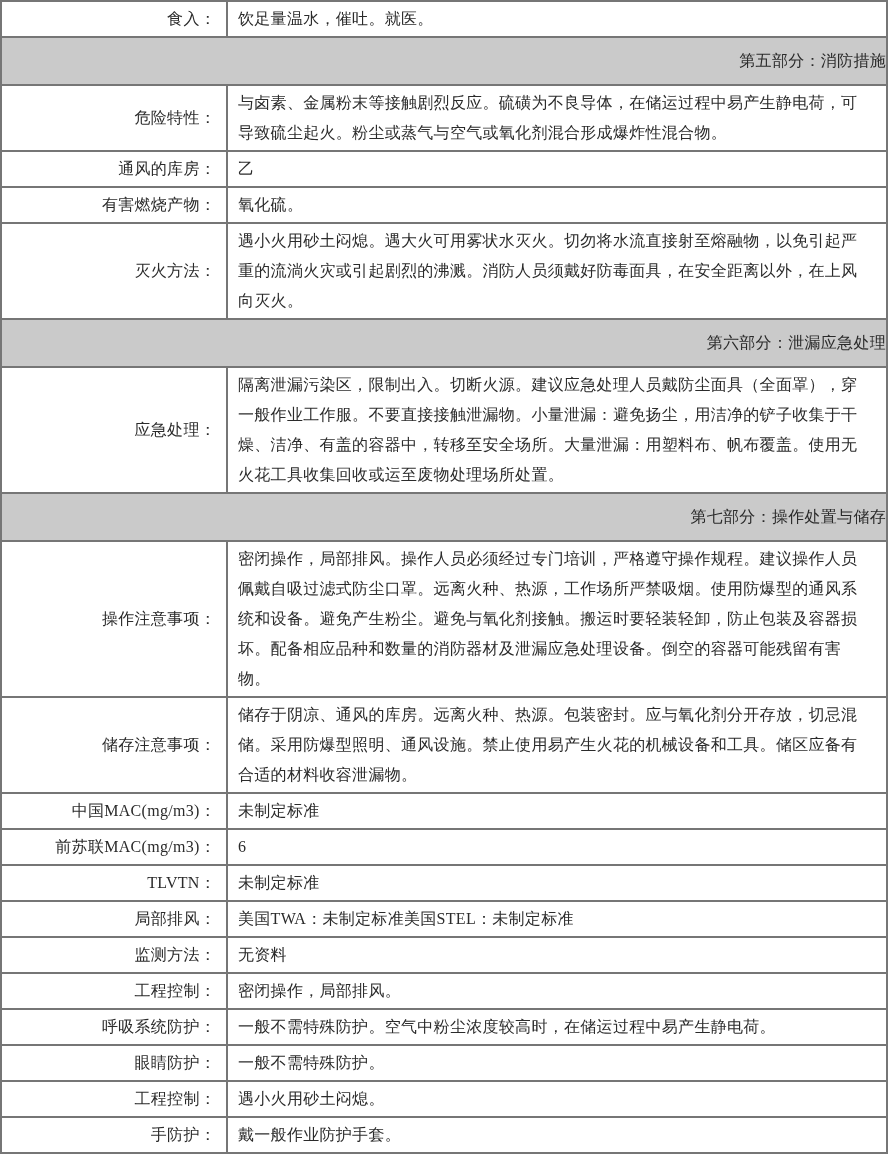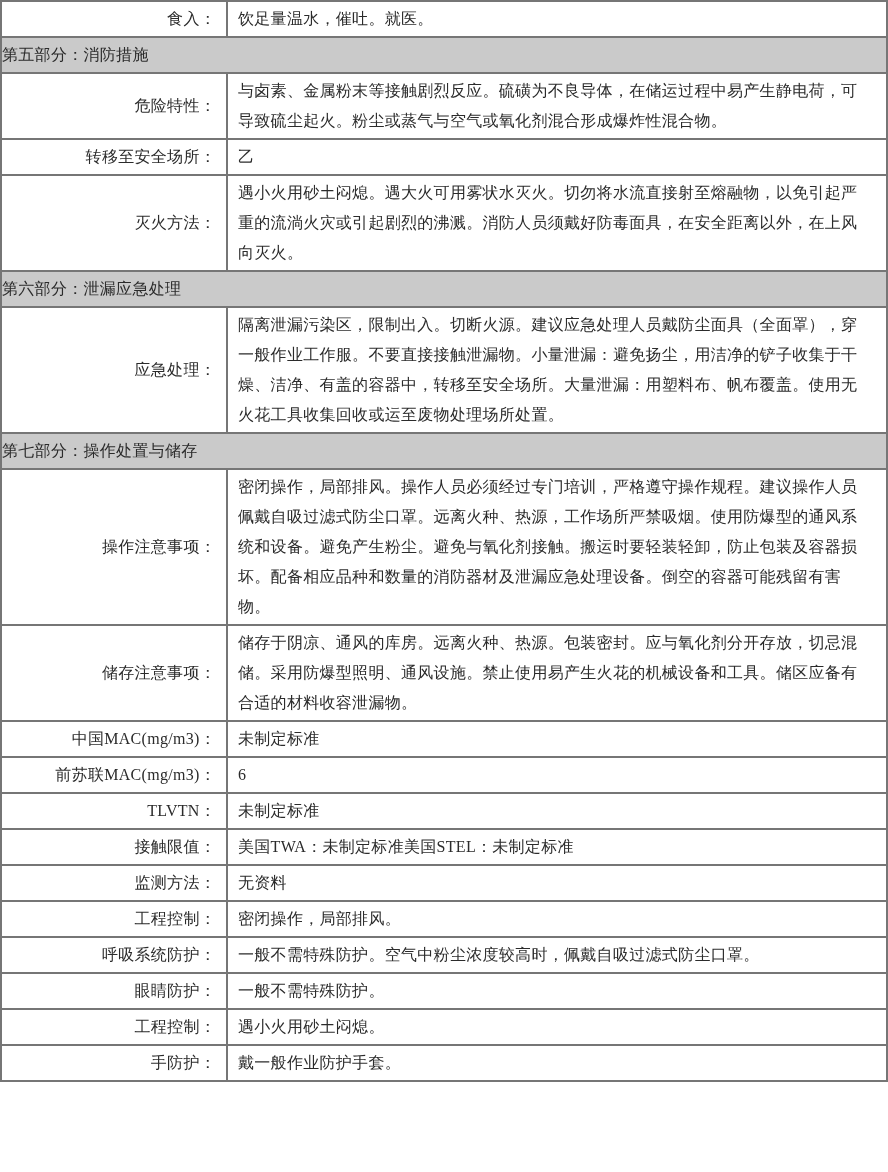--- a/index.html
+++ b/index.html
@@ -21,42 +21,46 @@
     font-size:16px;line-height:30px;vertical-align:middle;
     letter-spacing:0.3px;word-break:break-all;
   }
   td.label{
     width:210px;text-align:right;padding:2px 10px 2px 4px;background:var(--paper);margin-left:23px;
   }
   td.value{
     text-align:left;padding:2px 14px 2px 10px;background:var(--paper);
   }
   td.section{
-    background:var(--band);text-align:left;padding:2px 0;line-height:30px;
+    background:var(--band);text-align:right;padding:8px 0;line-height:30px;
   }
 </style>
 </head>
 <body>
 
 <table class="msds">
   <tbody>
       <tr>
         <td class="label">食入：</td>
         <td class="value">饮足量温水，催吐。就医。</td>
       </tr>
       <tr>
         <td class="section" colspan="2">第五部分：消防措施</td>
       </tr>
       <tr>
         <td class="label">危险特性：</td>
         <td class="value">与卤素、金属粉末等接触剧烈反应。硫磺为不良导体，在储运过程中易产生静电荷，可导致硫尘起火。粉尘或蒸气与空气或氧化剂混合形成爆炸性混合物。</td>
       </tr>
       <tr>
-        <td class="label">转移至安全场所：</td>
+        <td class="label">通风的库房：</td>
         <td class="value">乙</td>
+      </tr>
+      <tr>
+        <td class="label">有害燃烧产物：</td>
+        <td class="value">氧化硫。</td>
       </tr>
       <tr>
         <td class="label">灭火方法：</td>
         <td class="value">遇小火用砂土闷熄。遇大火可用雾状水灭火。切勿将水流直接射至熔融物，以免引起严重的流淌火灾或引起剧烈的沸溅。消防人员须戴好防毒面具，在安全距离以外，在上风向灭火。</td>
       </tr>
       <tr>
         <td class="section" colspan="2">第六部分：泄漏应急处理</td>
       </tr>
       <tr>
         <td class="label">应急处理：</td>
@@ -79,34 +83,34 @@
       </tr>
       <tr>
         <td class="label">前苏联MAC(mg/m3)：</td>
         <td class="value">6</td>
       </tr>
       <tr>
         <td class="label">TLVTN：</td>
         <td class="value">未制定标准</td>
       </tr>
       <tr>
-        <td class="label">接触限值：</td>
+        <td class="label">局部排风：</td>
         <td class="value">美国TWA：未制定标准美国STEL：未制定标准</td>
       </tr>
       <tr>
         <td class="label">监测方法：</td>
         <td class="value">无资料</td>
       </tr>
       <tr>
         <td class="label">工程控制：</td>
         <td class="value">密闭操作，局部排风。</td>
       </tr>
       <tr>
         <td class="label">呼吸系统防护：</td>
-        <td class="value">一般不需特殊防护。空气中粉尘浓度较高时，佩戴自吸过滤式防尘口罩。</td>
+        <td class="value">一般不需特殊防护。空气中粉尘浓度较高时，在储运过程中易产生静电荷。</td>
       </tr>
       <tr>
         <td class="label">眼睛防护：</td>
         <td class="value">一般不需特殊防护。</td>
       </tr>
       <tr>
         <td class="label">工程控制：</td>
         <td class="value">遇小火用砂土闷熄。</td>
       </tr>
       <tr>

